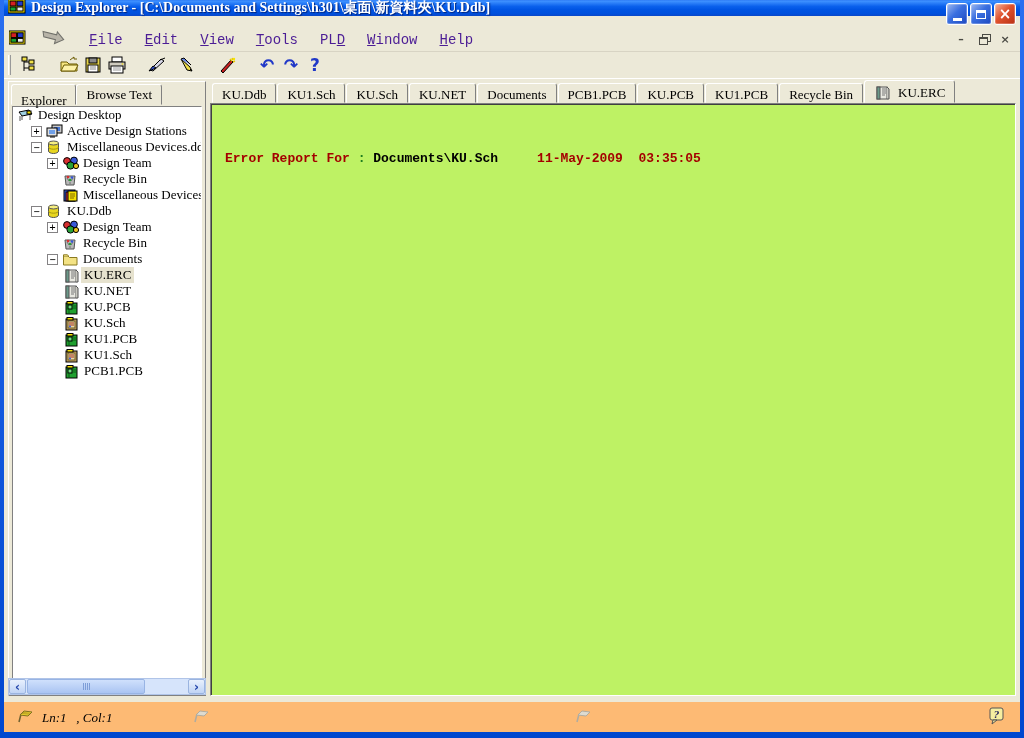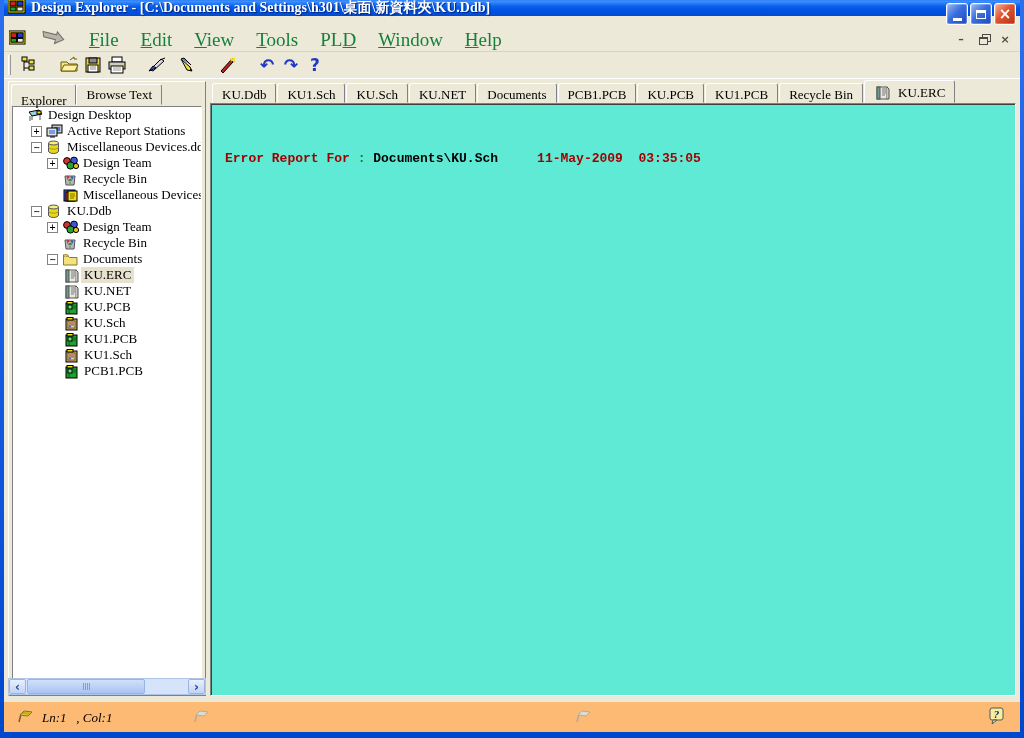--- a/index.html
+++ b/index.html
@@ -24,21 +24,21 @@
   .glyph-min { width:9px; height:3px; background:#fff; margin-top:10px; }
   .glyph-max { width:10px; height:9px; border:1px solid #fff; border-top:3px solid #fff; }
   .glyph-x { font-size:15px; line-height:1; font-family:"DejaVu Sans",sans-serif; }
 
   
   .menubar { position:absolute; left:0; right:0; top:28px; height:24px; background:#ECE9D8;
     display:flex; align-items:center; border-bottom:1px solid #d8d4c4; }
   .app-logo { margin-left:5px; }
   .menu-arrow { margin-left:14px; }
   .menu-items { display:flex; margin-left:12px; }
-  .menu-item { padding:2px 11px; font-size:19px; color:#15803d; cursor:default; }
+  .menu-item { padding:2px 11px; font-size:14px; color:#4c1d95; cursor:default;font-family:Liberation Mono, monospace; }
   .menu-item u { text-decoration:underline; }
   .mdi-btns { position:absolute; right:6px; top:4px; display:flex; gap:4px; }
   .mdib { width:18px; height:15px; display:flex; align-items:center; justify-content:center;
     color:#4a4a44; font-family:"DejaVu Sans",sans-serif; font-size:11px; font-weight:bold; }
   .mdi-restore { width:9px; height:8px; border:1px solid #4a4a44; border-top:2px solid #4a4a44;
     box-shadow:3px -3px 0 -1px #ECE9D8, 3px -3px 0 0 #4a4a44; margin-top:3px; }
 
   
   .toolbar { position:absolute; left:0; right:0; top:52px; height:27px; background:#ECE9D8;
     display:flex; align-items:center; border-bottom:1px solid #fff; }
@@ -57,42 +57,42 @@
   .treebox { position:absolute; left:3px; right:3px; top:24px; bottom:3px; background:#fff;
     border:1px solid; border-color:#808080 #fff #fff #808080; overflow:hidden; }
   .trow { display:flex; align-items:center; height:16px; font-size:13px; white-space:nowrap; cursor:default; }
   .trow .tlabel { padding:0 3px; }
   .trow.selected .tlabel { background:#E6E2CE; }
   .ebox { width:11px; height:11px; border:1px solid #848284; background:#fff; color:#000;
     font-family:"DejaVu Sans Mono",monospace; font-size:10px; line-height:9px; text-align:center;
     margin-right:4px; flex:0 0 auto; }
   .spc15 { width:15px; flex:0 0 auto; }
   .ico { width:18px; height:15px; display:inline-flex; align-items:center; flex:0 0 auto; }
-  .pl0{padding-left:14px} .pl1{padding-left:18px} .pl2{padding-left:34px} .pl3{padding-left:50px}
+  .pl0{padding-left:4px} .pl1{padding-left:18px} .pl2{padding-left:34px} .pl3{padding-left:50px}
 
   
   .hscroll { position:absolute; left:4px; bottom:37px; width:198px; height:17px; display:flex;
     background:#d6e4fb; border:1px solid #b0c4e8; }
   .sbtn { width:17px; height:100%; background:linear-gradient(180deg,#e8f0fd,#c0d4f5);
     border:1px solid #9ab4e0; border-radius:2px; color:#2244aa; font-weight:bold;
     display:flex; align-items:center; justify-content:center; font-size:12px;
     font-family:"DejaVu Sans",sans-serif; }
   .sthumb { margin:0 1px; width:118px; height:100%; border:1px solid #98b4e4; border-radius:2px;
     background:linear-gradient(180deg,#cfe0fc,#aac4f2); display:flex; align-items:center; justify-content:center; gap:1px; }
   .sthumb i { display:block; width:1px; height:7px; background:#7e9ed8; }
 
   
   .mainpanel { position:absolute; left:206px; top:80px; right:4px; bottom:36px; }
   .doctabs { display:flex; height:23px; align-items:flex-end; padding-left:2px; }
   .dtab { padding:3px 9px 2px; font-size:13px; background:#ECE9D8; border:1px solid;
     border-color:#fff #808080 #ECE9D8 #fff; border-radius:3px 3px 0 0; margin-right:1px;
     cursor:default; white-space:nowrap; height:20px; }
   .dtab.active { height:23px; padding-top:4px; display:flex; align-items:center; gap:5px;
     position:relative; z-index:2; background:#ECE9D8; }
-  .docview { position:absolute; left:0; right:0; top:23px; bottom:0; background:#5eead4;
+  .docview { position:absolute; left:0; right:0; top:23px; bottom:0; background:#bef264;
     border:1px solid; border-color:#808080 #fff #fff #808080; box-shadow:inset 1px 1px 0 #404040;
     padding:7px 0 0 14px; font-family:"Liberation Mono","DejaVu Sans Mono",monospace;
     font-size:13px; font-weight:bold; line-height:19px; white-space:pre; }
   .c-red { color:#A40000; } .c-grn { color:#1f7d1f; } .c-blk { color:#000; }
 
   
   .statusbar { position:absolute; left:0; right:0; bottom:0; height:30px; background:#fdba74;
     font-size:13px;font-style:italic; }
   .st-lncol { position:absolute; left:38px; top:8px; white-space:pre; }
   .flag1 { position:absolute; left:12px; top:6px; }
@@ -257,21 +257,21 @@
         <span class="ebox">+</span>
         <span class="ico">
               <svg width="17" height="15" viewBox="0 0 17 15">
                 <rect x="6" y="1" width="10" height="8" fill="#c8c8c8" stroke="#000"></rect>
                 <rect x="8" y="3" width="6" height="4" fill="#4878d8"></rect>
                 <rect x="1" y="4" width="10" height="8" fill="#e0e0e0" stroke="#000"></rect>
                 <rect x="3" y="6" width="6" height="4" fill="#70a0e8"></rect>
                 <path d="M4 13 H9" stroke="#000"></path>
               </svg>
             </span>
-        <span class="tlabel">Active Report Stations</span>
+        <span class="tlabel">Active Design Stations</span>
       </div>
 
       <div class="trow pl1">
         <span class="ebox">−</span>
         <span class="ico">
               <svg width="15" height="15" viewBox="0 0 15 15">
                 <path d="M2.5 3 V11 C2.5 12.4 4.7 13.5 7.5 13.5 C10.3 13.5 12.5 12.4 12.5 11 V3" fill="#e8d620" stroke="#555"></path>
                 <ellipse cx="7.5" cy="3" rx="5" ry="2" fill="#f5ee80" stroke="#555"></ellipse>
                 <path d="M2.5 7 C2.5 8.2 4.7 9.2 7.5 9.2 C10.3 9.2 12.5 8.2 12.5 7" fill="none" stroke="#a89a10"></path>
               </svg>

